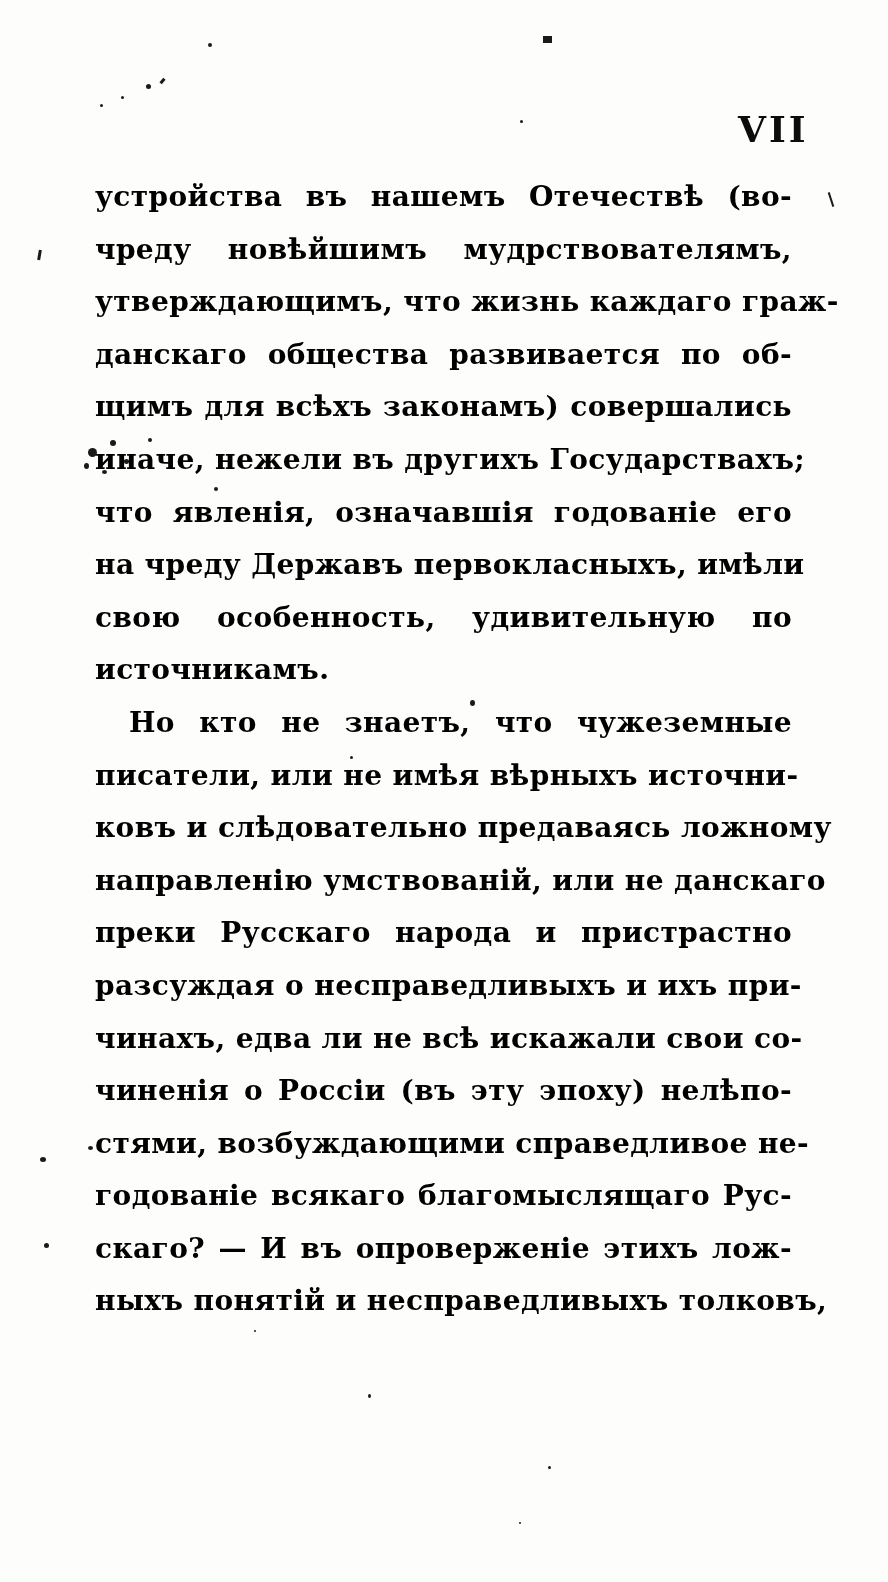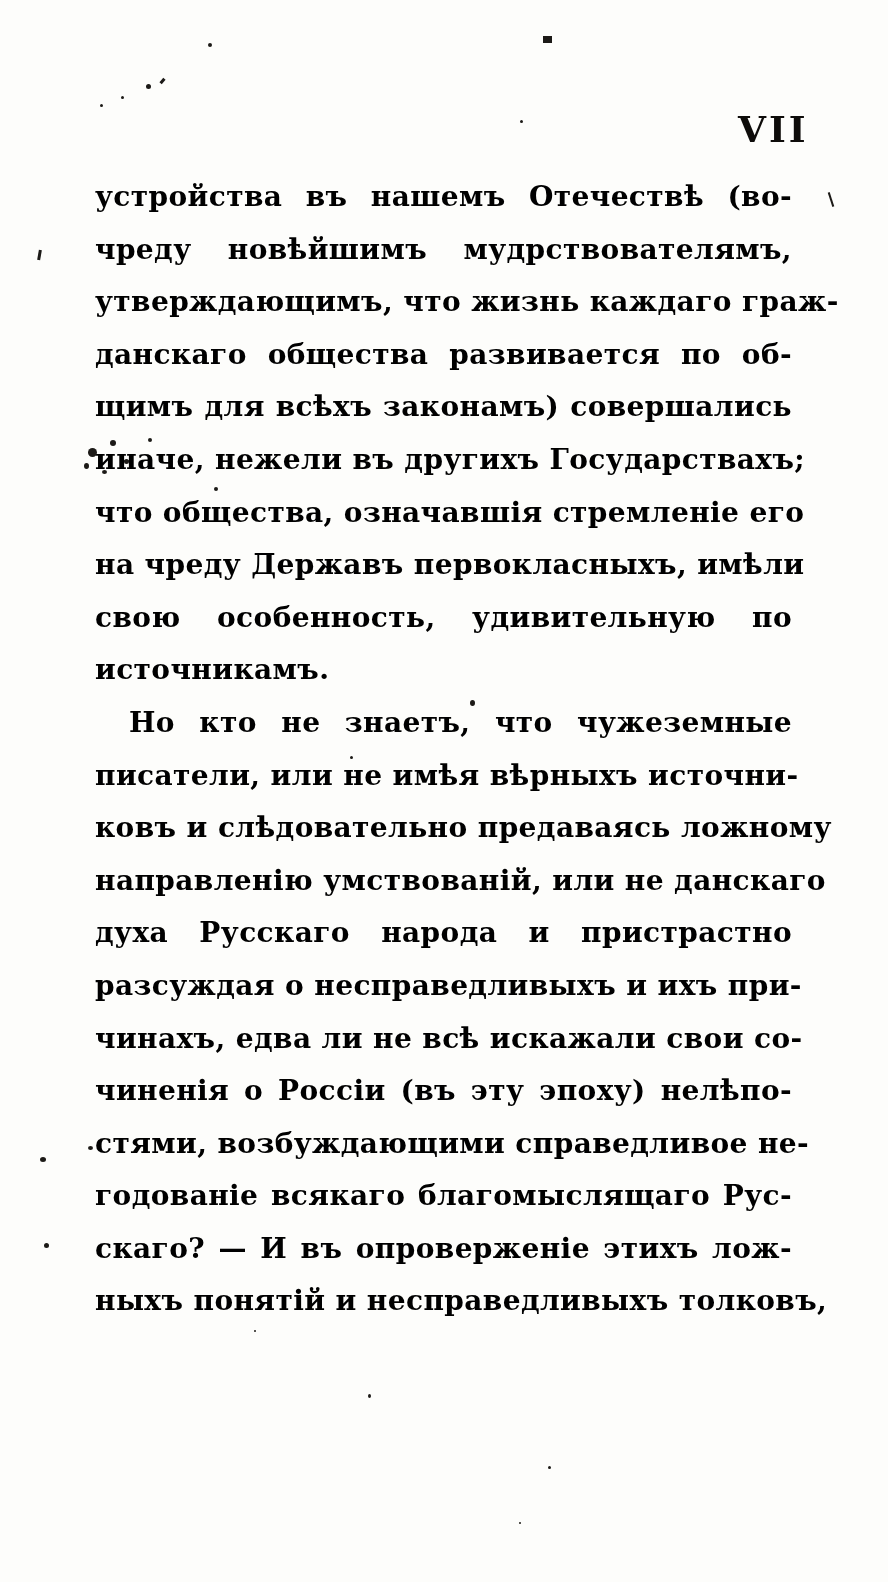--- a/index.html
+++ b/index.html
@@ -64,29 +64,29 @@
 <div class="scan">
   <div class="page-number">VII</div>
 
   <div class="text-block" id="text-block">
       <div class="line">устройства въ нашемъ Отечествѣ (во-</div>
       <div class="line">чреду новѣйшимъ мудрствователямъ,</div>
       <div class="line">утверждающимъ, что жизнь каждаго граж-</div>
       <div class="line">данскаго общества развивается по об-</div>
       <div class="line">щимъ для всѣхъ законамъ) совершались</div>
       <div class="line">иначе, нежели въ другихъ Государствахъ;</div>
-      <div class="line">что общества, означавшія стремленіе его</div>
+      <div class="line">что явленія, означавшія годованіе его</div>
       <div class="line">на чреду Державъ первокласныхъ, имѣли</div>
       <div class="line">свою особенность, удивительную по</div>
       <div class="line left-last">источникамъ.</div>
       <div class="line indent">Но кто не знаетъ, что чужеземные</div>
       <div class="line">писатели, или не имѣя вѣрныхъ источни-</div>
       <div class="line">ковъ и слѣдовательно предаваясь ложному</div>
       <div class="line">направленію умствованій, или не данскаго</div>
-      <div class="line">духа Русскаго народа и пристрастно</div>
+      <div class="line">преки Русскаго народа и пристрастно</div>
       <div class="line">разсуждая о несправедливыхъ и ихъ при-</div>
       <div class="line">чинахъ, едва ли не всѣ искажали свои со-</div>
       <div class="line">чиненія о Россіи (въ эту эпоху) нелѣпо-</div>
       <div class="line">стями, возбуждающими справедливое не-</div>
       <div class="line">годованіе всякаго благомыслящаго Рус-</div>
       <div class="line">скаго? — И въ опроверженіе этихъ лож-</div>
       <div class="line">ныхъ понятій и несправедливыхъ толковъ,</div>
     </div>
 
   <div id="specks-layer">

